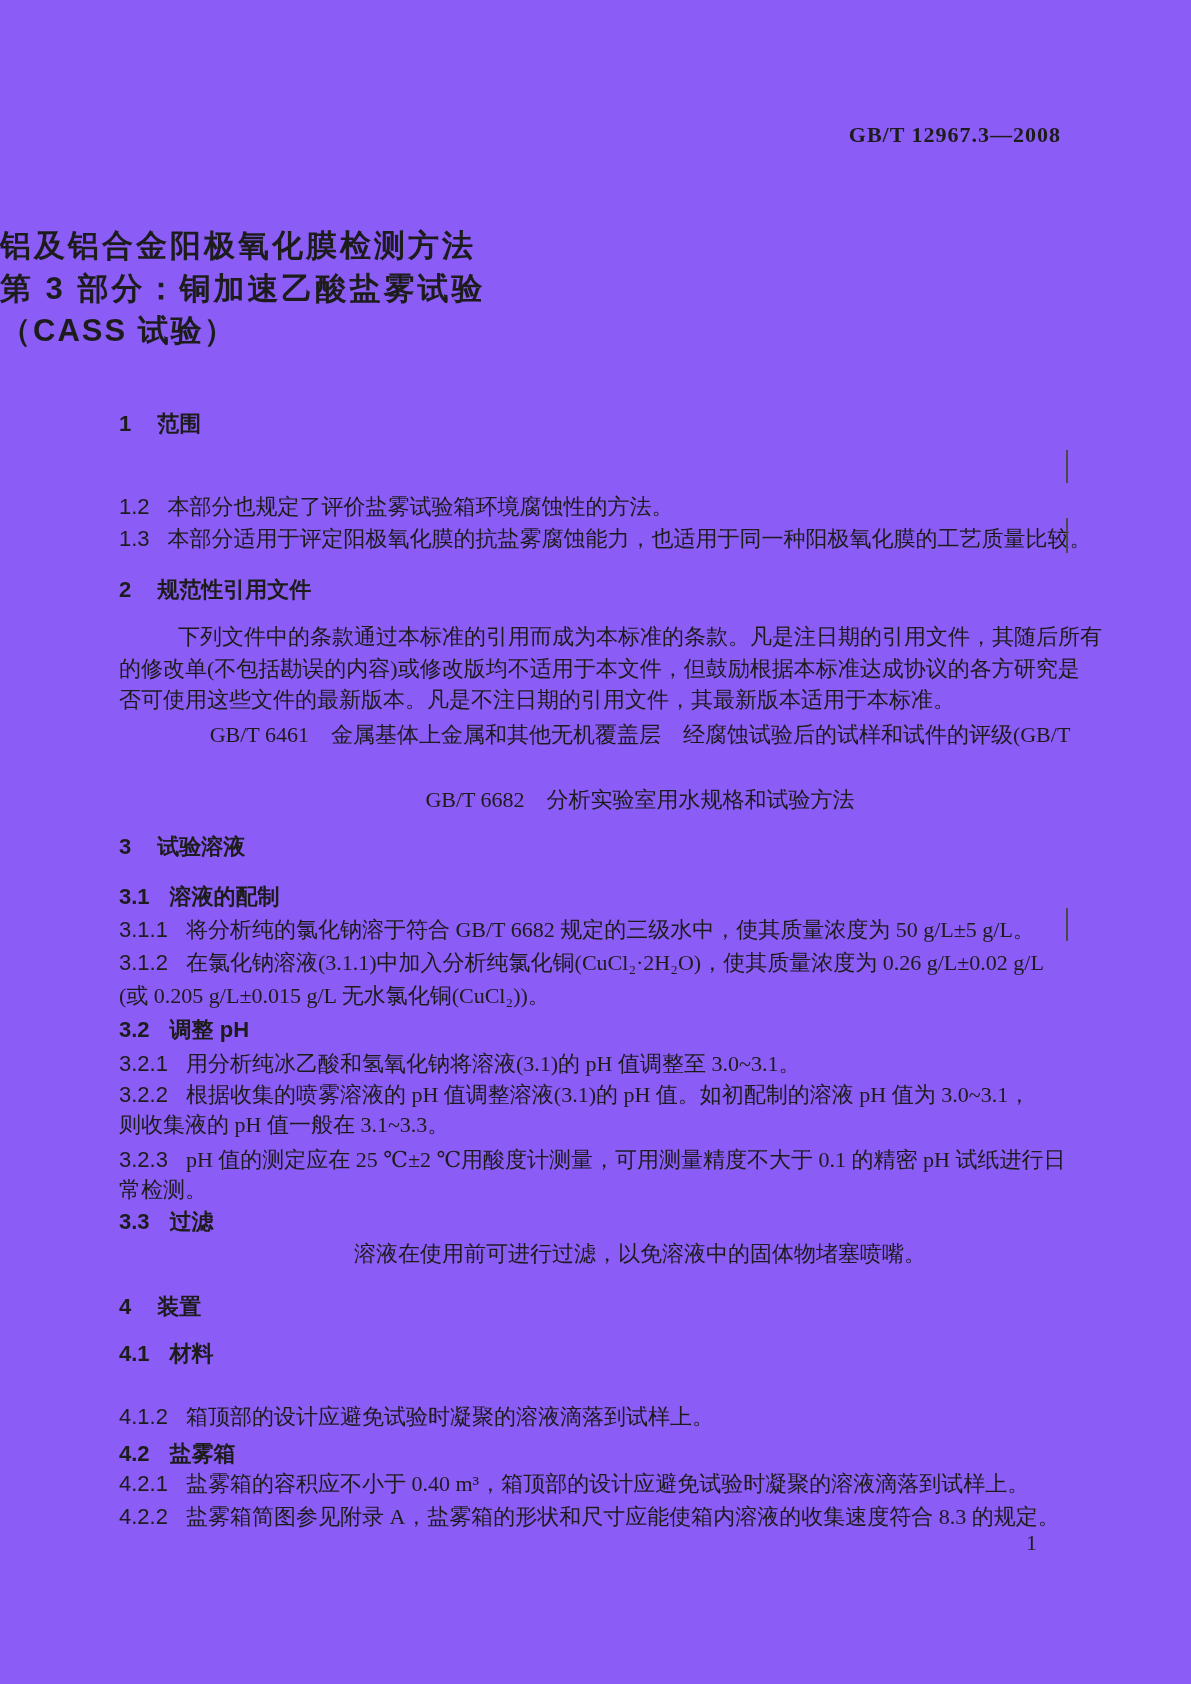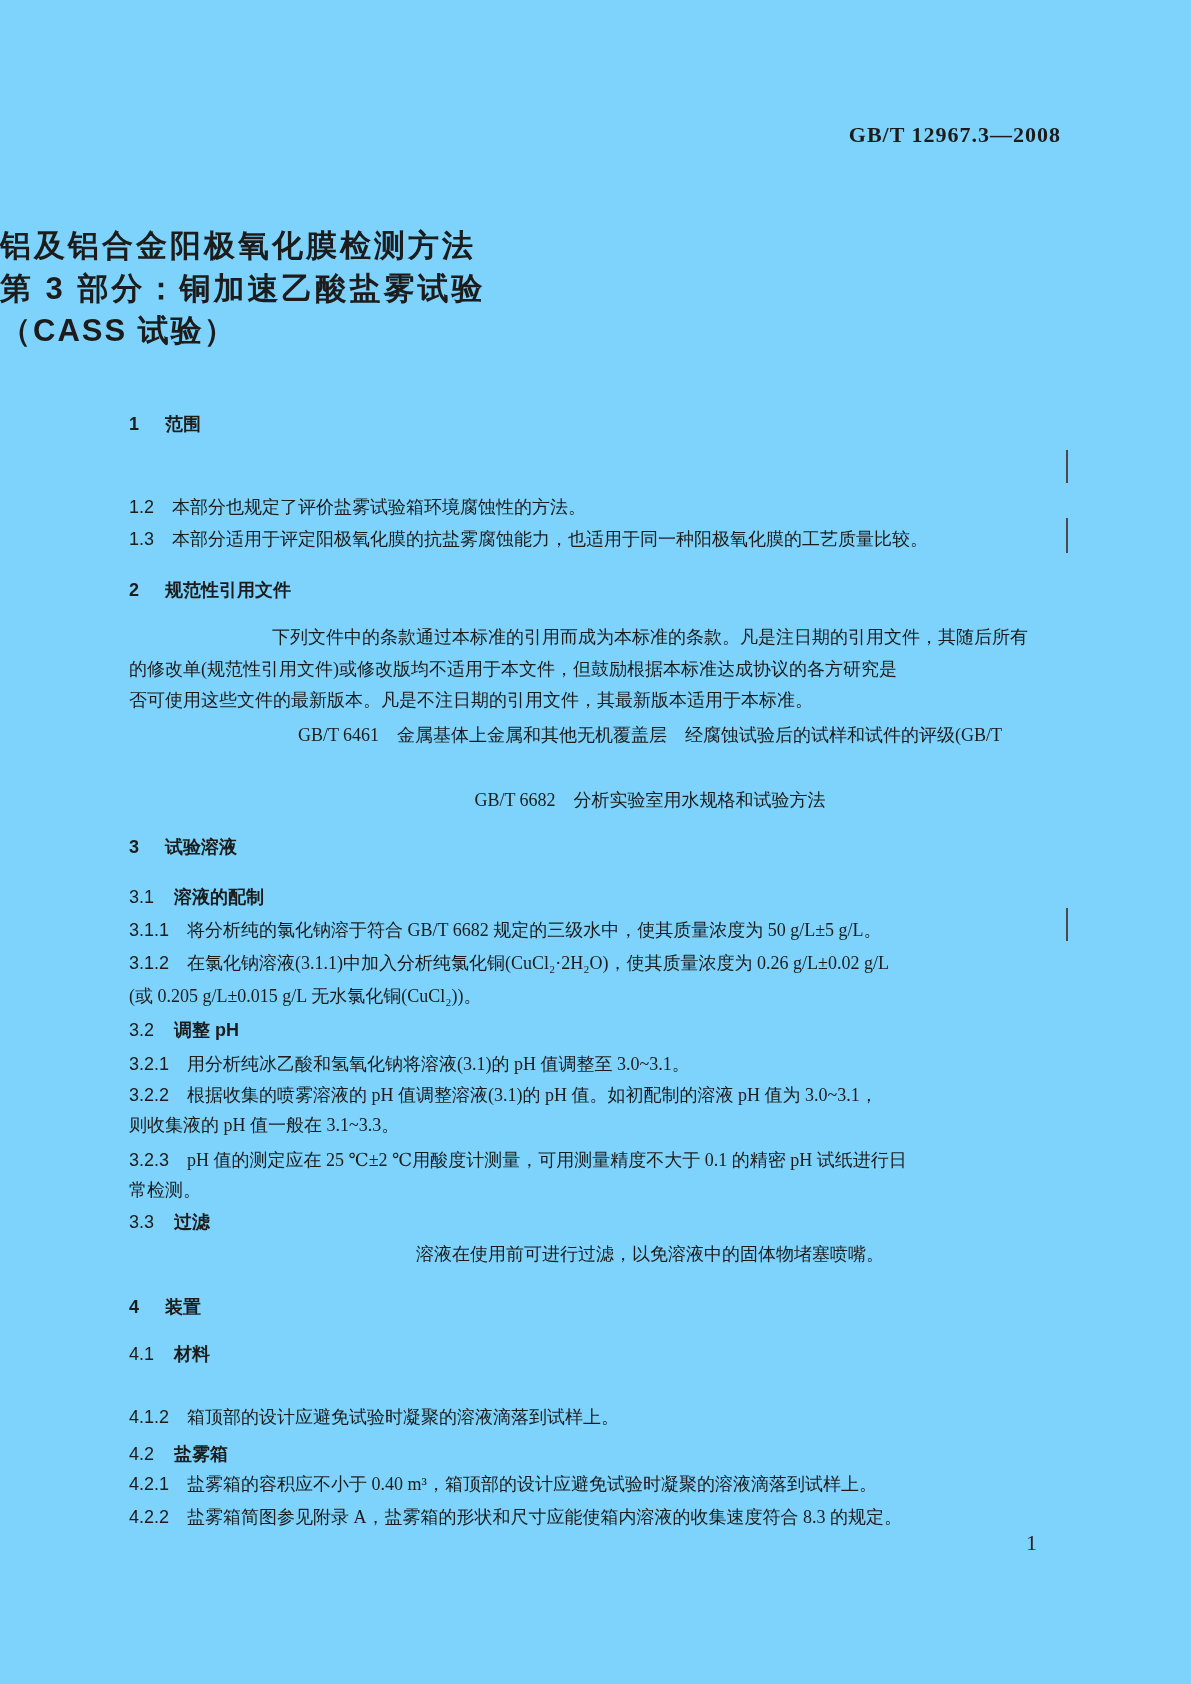--- a/index.html
+++ b/index.html
@@ -1,20 +1,20 @@
 <!DOCTYPE html>
 <html><head>
 <meta charset="utf-8">
 <style>
   html,body { margin:0; padding:0; background:#e8e8e8; }
   .page {
     position:relative;
     width:1191px; height:1684px;
     margin:0 auto;
-    background:#7dd3fc;
+    background:#8b5cf6;
     color:#1c1c1c;
     font-family:"Liberation Serif","DejaVu Serif",serif;
     overflow:hidden;
   }
   .header-code {
     position:absolute; top:122px; left:0; right:130px;
     text-align:right;
     font-family:"Liberation Serif","DejaVu Serif",serif;
     font-weight:bold; font-size:22px; letter-spacing:1px;
   }
@@ -22,38 +22,38 @@
     position:absolute; left:0; width:100%;
     text-align:left;
     font-family:"Liberation Sans","DejaVu Sans",sans-serif;
     font-weight:bold; font-size:31px; letter-spacing:3px;
     white-space:nowrap;
   }
   .t1 { top:225px; }
   .t2 { top:268px; }
   .t3 { top:310px; letter-spacing:2px; }
   .line {
-    position:absolute; left:129px; width:952px;
-    font-size:18px; line-height:28px;
+    position:absolute; left:119px; width:952px;
+    font-size:22px; line-height:28px;
     white-space:nowrap;
   }
   .line .num {
     font-family:"Liberation Sans","DejaVu Sans",sans-serif;
     margin-right:18px;
   }
   .h1 {
     font-family:"Liberation Sans","DejaVu Sans",sans-serif;
     font-weight:bold;
   }
   .h1 .num { margin-right:26px; font-weight:bold; }
   .h2 {
     font-family:"Liberation Sans","DejaVu Sans",sans-serif;
     font-weight:bold;
   }
-  .h2 .num { margin-right:20px; font-weight:normal; }
+  .h2 .num { margin-right:20px; font-weight:bold; }
   .indent { padding-left:45px;text-align:center; }
   .bar {
     position:absolute; left:1066px; width:2px;
     background:#4a4a4a;
   }
   .bar1 { top:450px; height:33px; }
   .bar2 { top:518px; height:35px; }
   .bar3 { top:908px; height:33px; }
   .page-number {
     position:absolute; top:1530px; left:1026px;
@@ -72,21 +72,21 @@
   <div class="title-line t3">（CASS 试验）</div>
 
   <div class="line h1" style="top:410px"><span class="num">1</span><span>范围</span></div>
 
   <div class="line" style="top:493px"><span class="num">1.2</span><span>本部分也规定了评价盐雾试验箱环境腐蚀性的方法。</span></div>
   <div class="line" style="top:525px"><span class="num">1.3</span><span>本部分适用于评定阳极氧化膜的抗盐雾腐蚀能力，也适用于同一种阳极氧化膜的工艺质量比较。</span></div>
 
   <div class="line h1" style="top:576px"><span class="num">2</span><span>规范性引用文件</span></div>
 
   <div class="line indent" style="top:623px"><span>下列文件中的条款通过本标准的引用而成为本标准的条款。凡是注日期的引用文件，其随后所有</span></div>
-  <div class="line" style="top:655px"><span>的修改单(规范性引用文件)或修改版均不适用于本文件，但鼓励根据本标准达成协议的各方研究是</span></div>
+  <div class="line" style="top:655px"><span>的修改单(不包括勘误的内容)或修改版均不适用于本文件，但鼓励根据本标准达成协议的各方研究是</span></div>
   <div class="line" style="top:686px"><span>否可使用这些文件的最新版本。凡是不注日期的引用文件，其最新版本适用于本标准。</span></div>
   <div class="line indent" style="top:721px"><span>GB/T 6461　金属基体上金属和其他无机覆盖层　经腐蚀试验后的试样和试件的评级(GB/T</span></div>
   <div class="line indent" style="top:786px"><span>GB/T 6682　分析实验室用水规格和试验方法</span></div>
 
   <div class="line h1" style="top:833px"><span class="num">3</span><span>试验溶液</span></div>
 
   <div class="line h2" style="top:883px"><span class="num">3.1</span><span>溶液的配制</span></div>
   <div class="line" style="top:916px"><span class="num">3.1.1</span><span>将分析纯的氯化钠溶于符合 GB/T 6682 规定的三级水中，使其质量浓度为 50 g/L±5 g/L。</span></div>
   <div class="line" style="top:949px"><span class="num">3.1.2</span><span>在氯化钠溶液(3.1.1)中加入分析纯氯化铜(CuCl₂·2H₂O)，使其质量浓度为 0.26 g/L±0.02 g/L</span></div>
   <div class="line" style="top:982px"><span>(或 0.205 g/L±0.015 g/L 无水氯化铜(CuCl₂))。</span></div>

